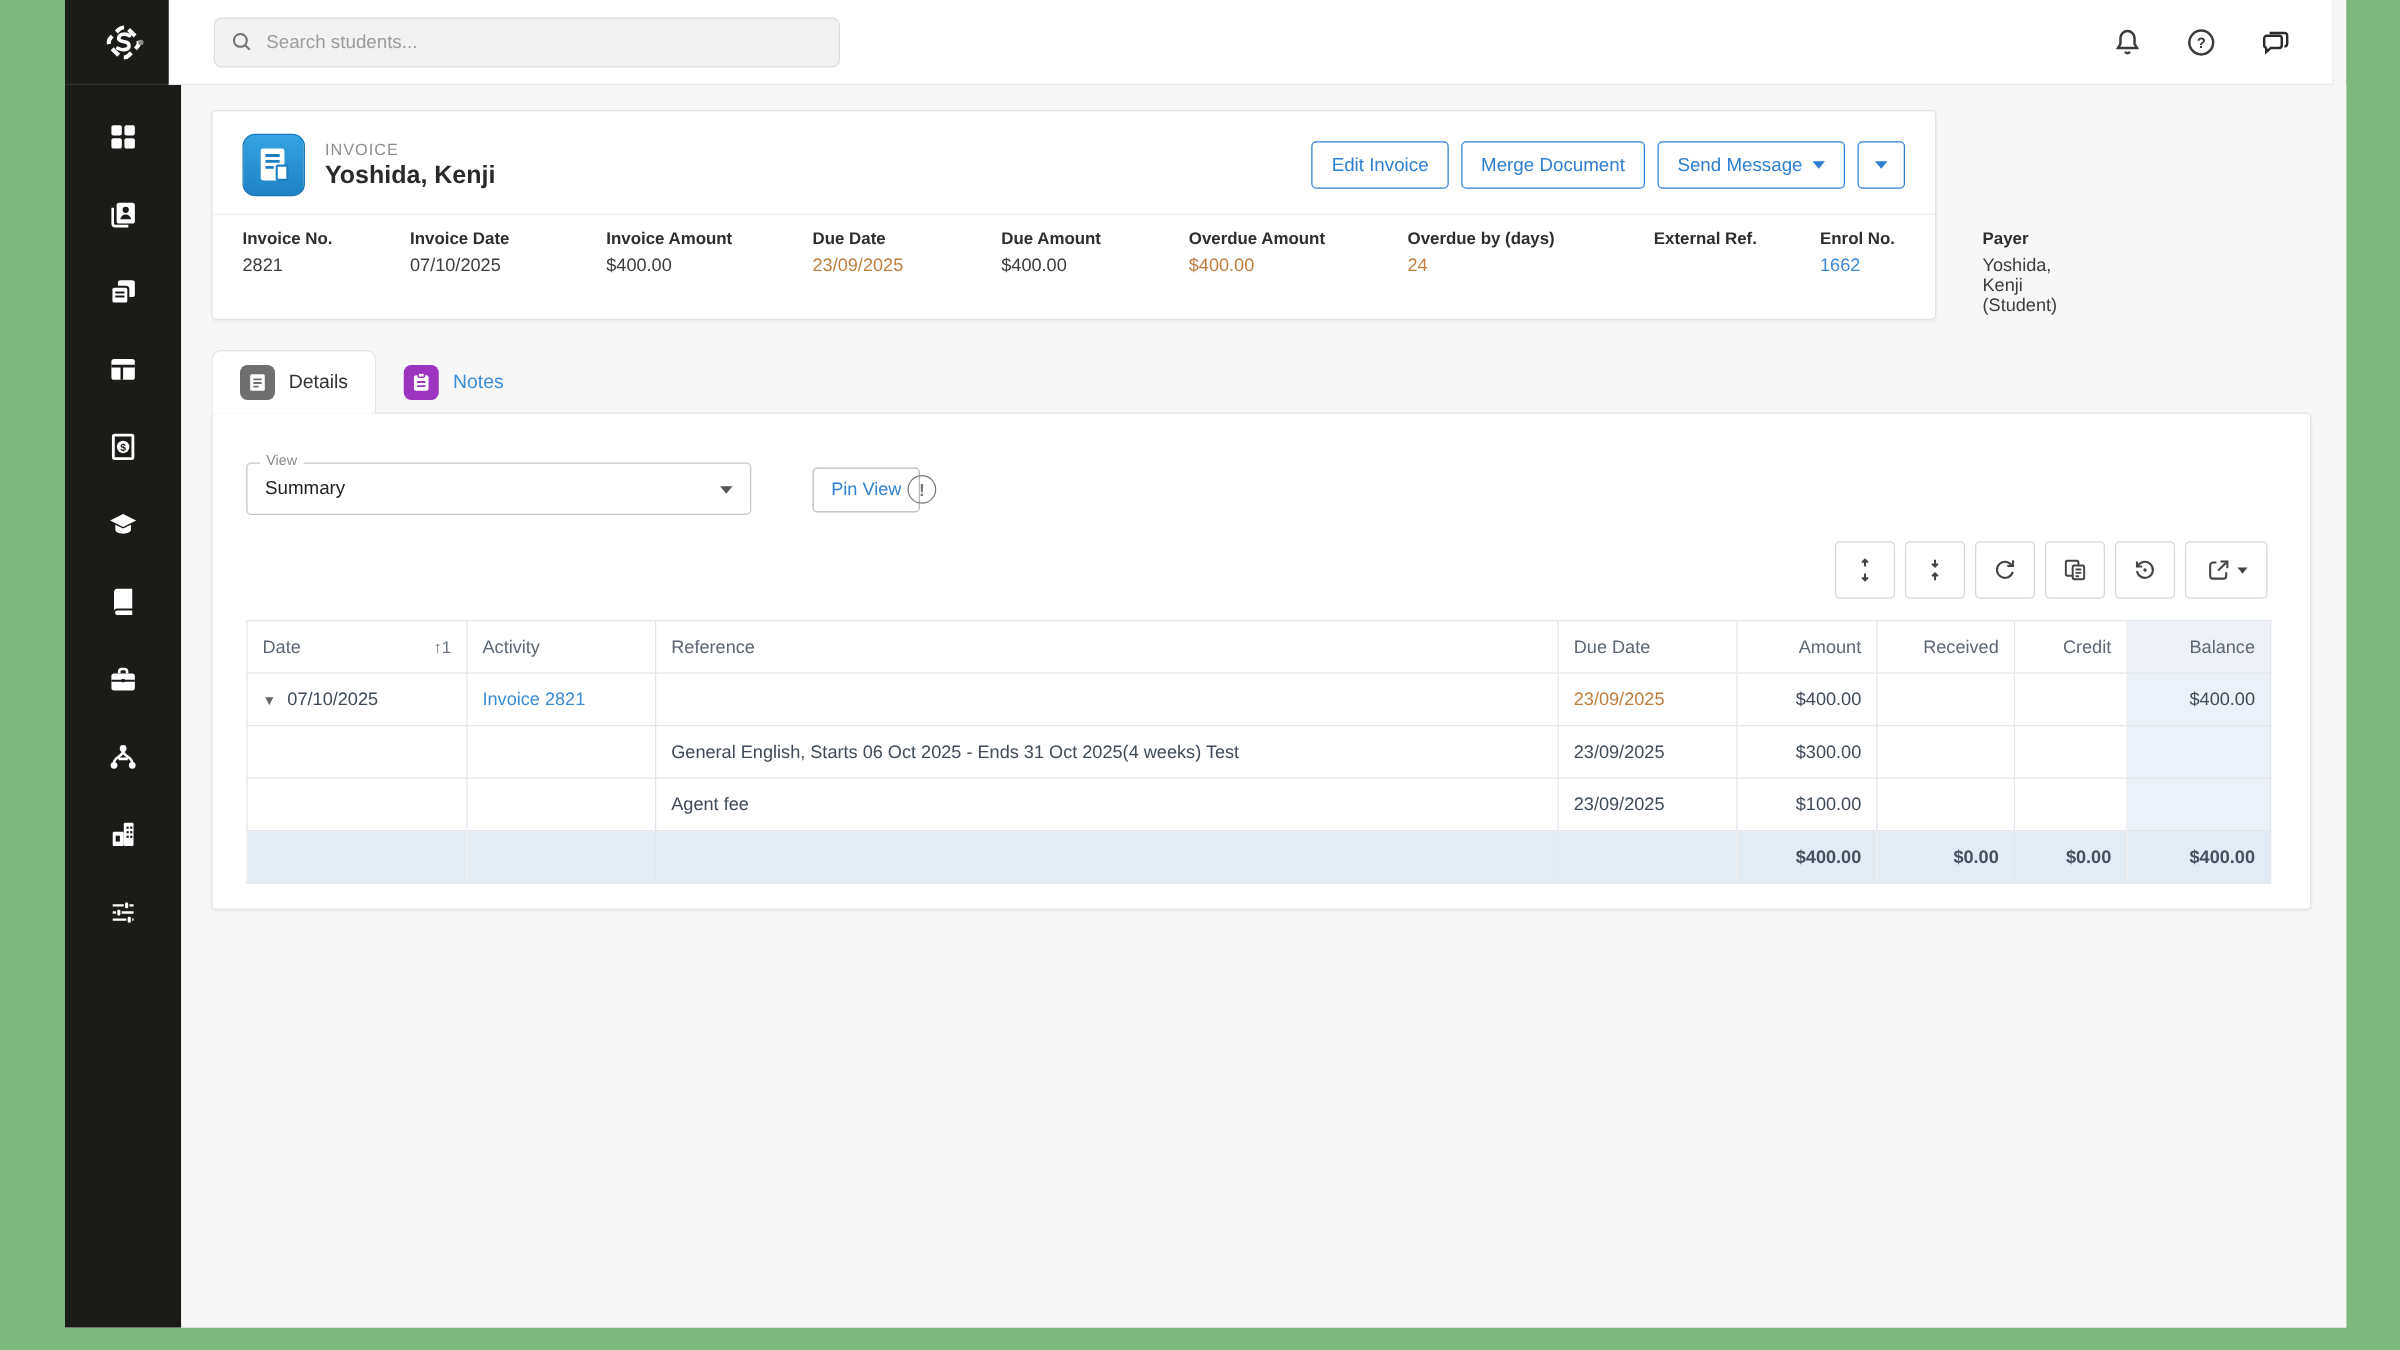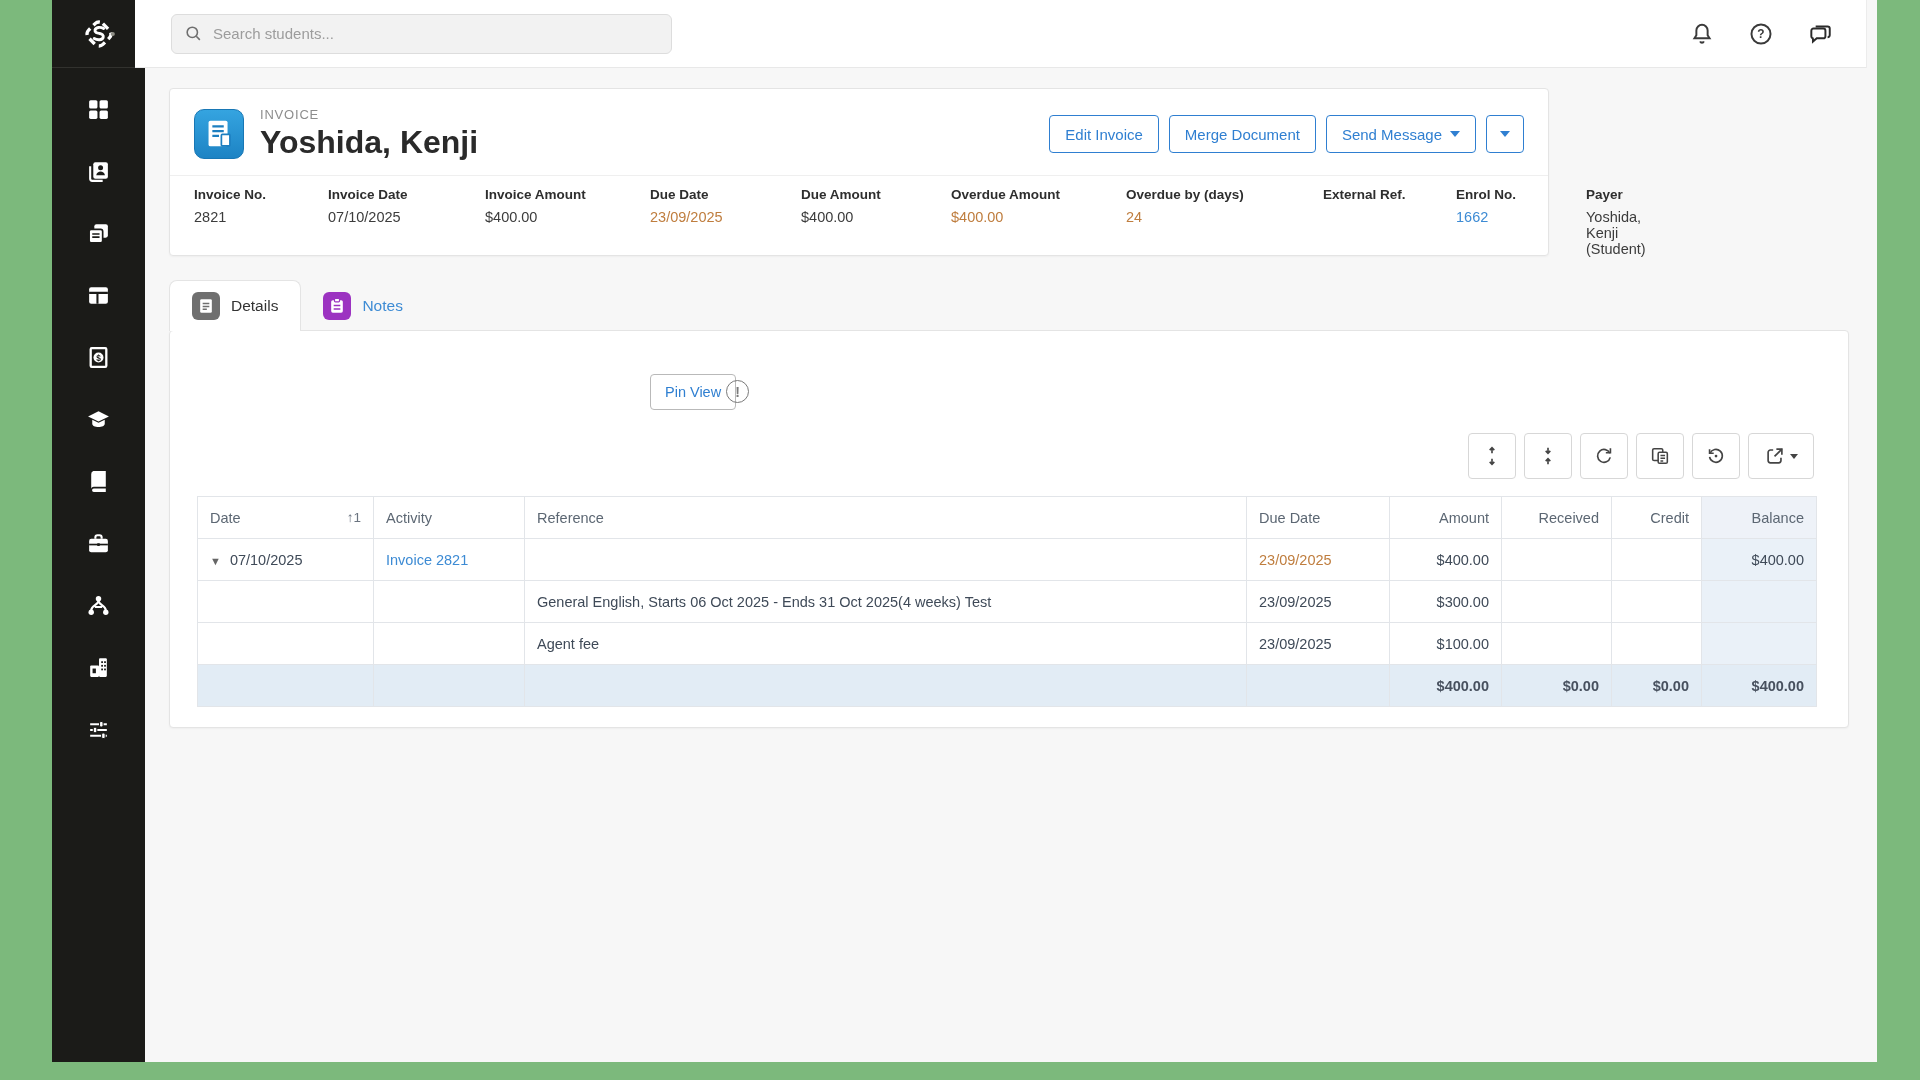--- a/index.html
+++ b/index.html
@@ -30,21 +30,21 @@
   
   .main { position:absolute; left:93px; top:68px; width:1732px; height:994px; background:#f7f7f7; }
   .card { background:#fff; border:1px solid #e4e4e4; border-radius:4px; box-shadow:0 1px 2px rgba(0,0,0,.04); }
 
   
   .header-card { position:absolute; left:24px; top:20px; width:1380px; height:168px; }
   .hc-top { display:flex; align-items:center; padding:18px 24px 14px; }
   .entity-icon { width:50px; height:50px; border-radius:10px; background:linear-gradient(180deg,#35a4e0,#1d83c4); border:1px solid #1877b5; display:flex; align-items:center; justify-content:center; flex:none; }
   .entity-meta { margin-left:16px; }
   .entity-badge { font-size:13px; color:#8d8d8d; letter-spacing:.8px; }
-  .entity-title { font-size:32px; font-weight:bold; color:#2a2a2a; margin-top:2px; }
+  .entity-title { font-size:20px; font-weight:bold; color:#2a2a2a; margin-top:2px; }
   .hc-buttons { margin-left:auto; display:flex; gap:10px; align-items:center;padding-left:22px; }
   .btn { height:38px; background:#fff; border:1px solid var(--accent-blue,#2f7fd1); border-radius:4px; color:var(--accent-blue,#2f7fd1); font-size:15px; padding:0 15px; font-family:inherit; cursor:pointer; display:flex; align-items:center; gap:8px; }
   .btn-mini { padding:0; width:38px; justify-content:center; }
   .caret-down { width:0; height:0; border-left:5px solid transparent; border-right:5px solid transparent; border-top:6px solid var(--accent-blue,#2f7fd1); display:inline-block; }
   .hc-fields { border-top:1px solid #efefef; display:flex; padding:11px 24px 0; }
   .field { flex:none; }
   .field .f-label { font-size:13.5px; font-weight:bold; color:#2e2e2e; }
   .field .f-value { font-size:14.5px; color:#3c3c3c; margin-top:7px; min-height:17px; }
   .f-value.amber { color:var(--amber,#bf7d3e); }
   .f-value.link { color:var(--link-blue,#3d8bd4); cursor:pointer; }
@@ -308,20 +308,25 @@
               <rect x="9" y="3" width="6" height="4" rx="1" fill="#fff" stroke="#9c33c1" stroke-width="1.4"></rect>
               <path d="M8 11.5h8M8 15.5h8" stroke="#9c33c1" stroke-width="1.8"></path>
             </svg>
         </span>
         <span>Notes</span>
       </div>
     </div>
 
     <div class="card content-card">
 
+      <div class="view-select">
+        <span class="vs-label">View</span>
+        <div class="vs-value">Summary</div>
+        <span class="vs-caret"></span>
+      </div>
       <button class="pin-btn">Pin View</button>
       <div class="info-ico">!</div>
 
       <div class="grid-toolbar">
         <div class="gt-btn">
           <svg viewBox="0 0 24 24" fill="none" stroke="#444" stroke-width="1.8">
               <path d="M12 9V3M9.5 5.5 12 3l2.5 2.5M12 15v6M9.5 18.5 12 21l2.5-2.5"></path>
             </svg>
         </div>
         <div class="gt-btn">

